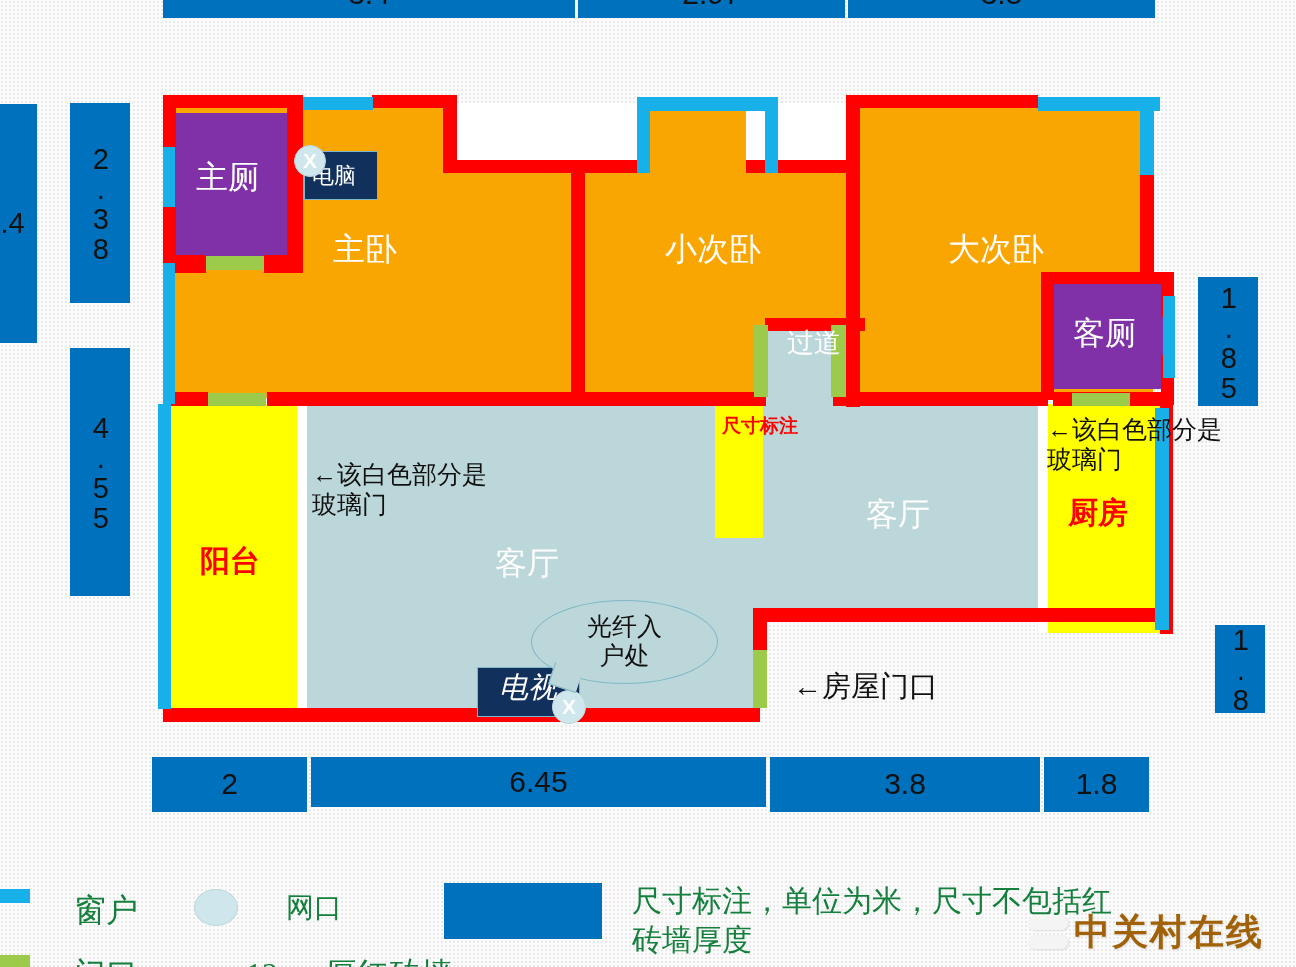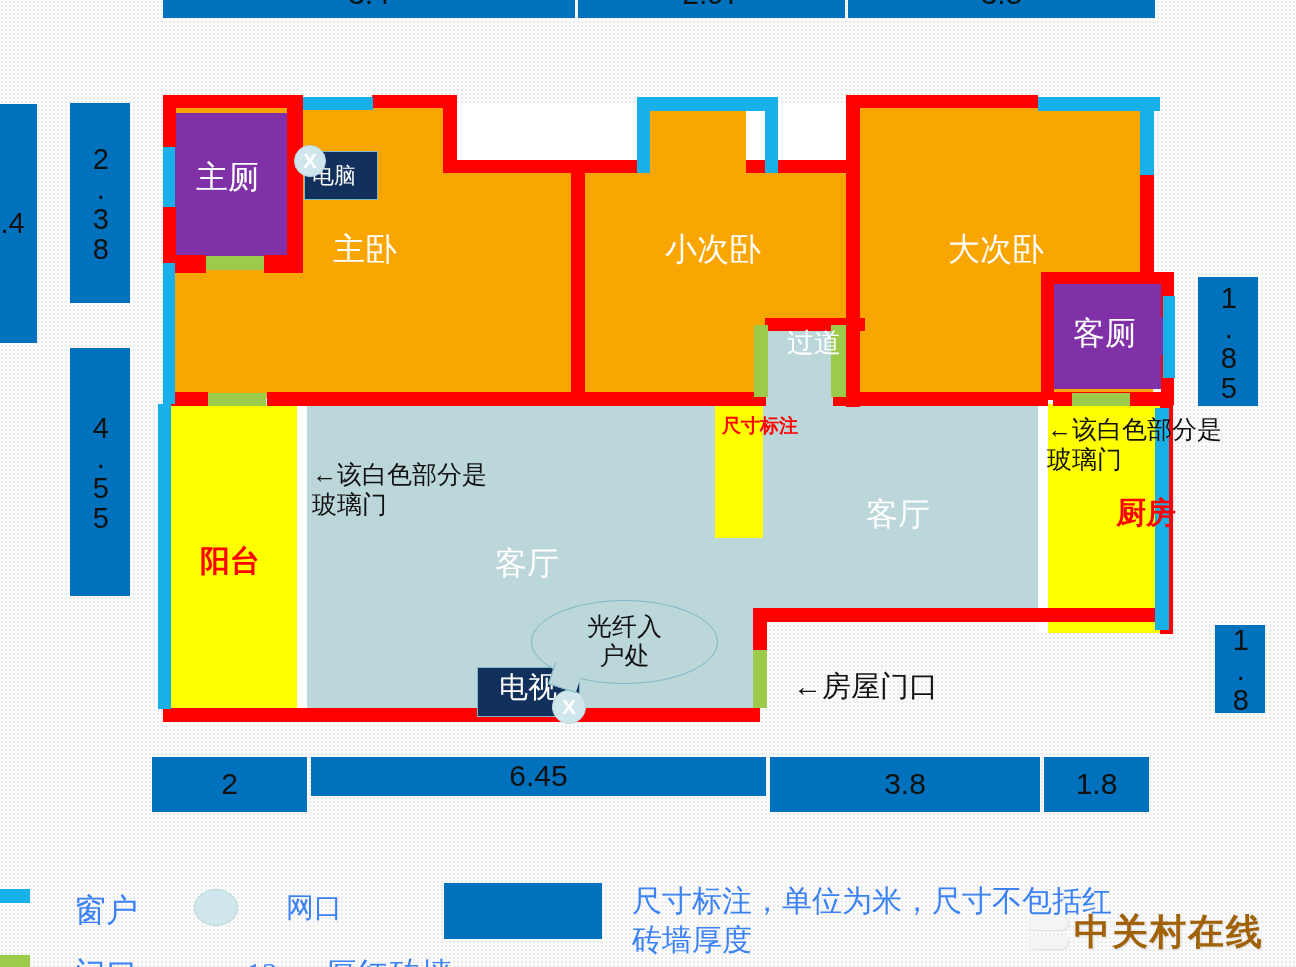--- a/index.html
+++ b/index.html
@@ -78,21 +78,21 @@
     text-align:center;color:#111;font-size:25px;line-height:1.15;
   }
   .bubble-tail{
     position:absolute;border-left:1.5px solid #7fb8c6;border-bottom:1.5px solid #7fb8c6;
     background:#bcd7da;
   }
 
   
   .legend{position:absolute;left:0;top:875px;width:1296px;height:92px;}
   .lg-sw{position:absolute;}
-  .lg-txt{position:absolute;font-family:"Liberation Serif",serif;color:#3b82f6;}
+  .lg-txt{position:absolute;font-family:"Liberation Serif",serif;color:#15803d;}
 
   
   .watermark{
     position:absolute;left:1028px;top:908px;
     font-family:"Liberation Sans", sans-serif;
     font-size:36px;font-weight:bold;
     color:#a16207;
     text-shadow:1px 1px 2px #d8d8d8;
     letter-spacing:2px;
     white-space:nowrap;
@@ -132,21 +132,21 @@
   </div>
 
   <div class="dim vert" style="left:1198px;top:277px;width:60px;height:129px;">
     <span style="writing-mode:vertical-rl;text-orientation:upright;letter-spacing:-2px;">1.85</span>
   </div>
   <div class="dim vert" style="left:1215px;top:625px;width:50px;height:88px;">
     <span style="writing-mode:vertical-rl;text-orientation:upright;letter-spacing:-2px;">1.8</span>
   </div>
 
   <div class="dim" style="left:152px;top:757px;width:155px;height:55px;">2</div>
-  <div class="dim" style="left:311px;top:757px;width:455px;height:39px;">6.45</div>
+  <div class="dim" style="left:311px;top:757px;width:455px;height:50px;">6.45</div>
   <div class="dim" style="left:770px;top:757px;width:270px;height:55px;">3.8</div>
   <div class="dim" style="left:1044px;top:757px;width:105px;height:55px;">1.8</div>
 
   <div class="room orange" style="left:163px;top:103px;width:412px;height:295px;"></div>
   <div class="room orange" style="left:578px;top:103px;width:168px;height:295px;"></div>
   <div class="room orange" style="left:578px;top:165px;width:275px;height:233px;"></div>
   <div class="room orange" style="left:853px;top:103px;width:300px;height:295px;"></div>
 
   <div class="room white" style="left:452px;top:103px;width:195px;height:62px;"></div>
   <div class="room white" style="left:746px;top:103px;width:110px;height:62px;"></div>
@@ -226,33 +226,33 @@
   <div class="door" style="left:754px;top:325px;width:14px;height:72px;"></div>
   <div class="door" style="left:831px;top:325px;width:15px;height:72px;"></div>
   <div class="door" style="left:1072px;top:393px;width:58px;height:13px;"></div>
   <div class="door" style="left:753px;top:650px;width:14px;height:58px;"></div>
 
   <div class="room navy" style="left:304px;top:151px;width:74px;height:49px;"></div>
   <div class="label lbl-white-sm" style="left:312px;top:164px;">电脑</div>
   <div class="netport" style="left:294px;top:145px;width:30px;height:30px;">X</div>
 
   <div class="room navy" style="left:477px;top:667px;width:103px;height:50px;"></div>
-  <div class="label lbl-white" style="left:499px;top:672px;font-size:29px;">电视</div>
+  <div class="label lbl-white" style="left:499px;top:672px;font-size:29px;font-style:italic;">电视</div>
   <div class="netport" style="left:552px;top:690px;width:32px;height:32px;">X</div>
 
   <div class="label lbl-white" style="left:196px;top:160px;">主厕</div>
   <div class="label lbl-white" style="left:333px;top:232px;">主卧</div>
   <div class="label lbl-white" style="left:665px;top:232px;">小次卧</div>
   <div class="label lbl-white" style="left:948px;top:232px;">大次卧</div>
   <div class="label lbl-white" style="left:1073px;top:316px;">客厕</div>
   <div class="label lbl-white" style="left:787px;top:325px;width:28px;font-size:27px;line-height:1.4;">过道</div>
   <div class="label lbl-red" style="left:200px;top:545px;">阳台</div>
   <div class="label lbl-white" style="left:495px;top:546px;">客厅</div>
   <div class="label lbl-white" style="left:866px;top:497px;">客厅</div>
-  <div class="label lbl-red" style="left:1116px;top:497px;">厨房</div>
+  <div class="label lbl-red" style="left:1068px;top:497px;">厨房</div>
   <div class="label lbl-red-sm" style="left:722px;top:415px;width:22px;letter-spacing:0;">尺寸标注</div>
 
   <div class="label lbl-black" style="left:312px;top:460px;">←该白色部分是
 玻璃门</div>
   <div class="label lbl-black" style="left:1047px;top:415px;">←该白色部分是
 玻璃门</div>
   <div class="label lbl-black-lg" style="left:793px;top:671px;">←房屋门口</div>
 
   <div class="bubble" style="left:531px;top:600px;width:185px;height:82px;">
     <span style="white-space:pre;">光纤入

